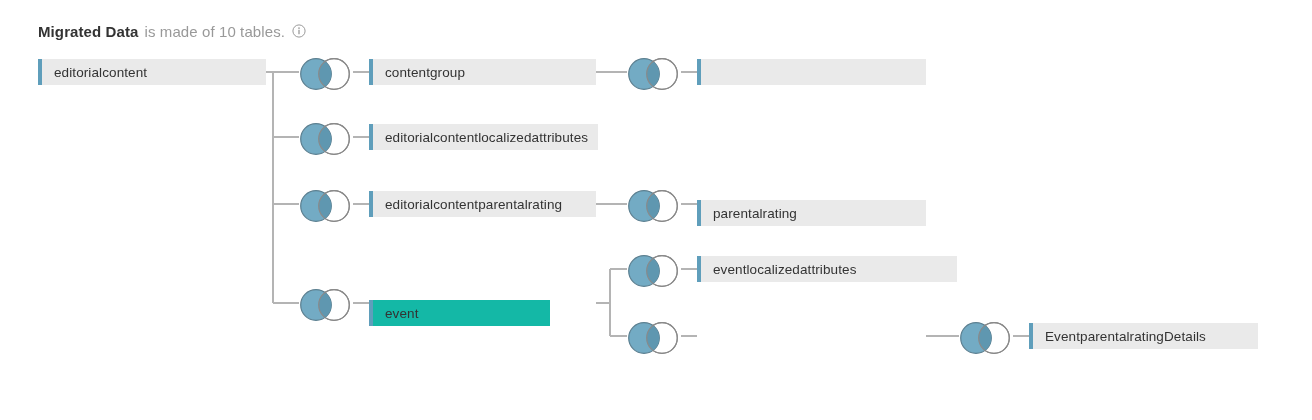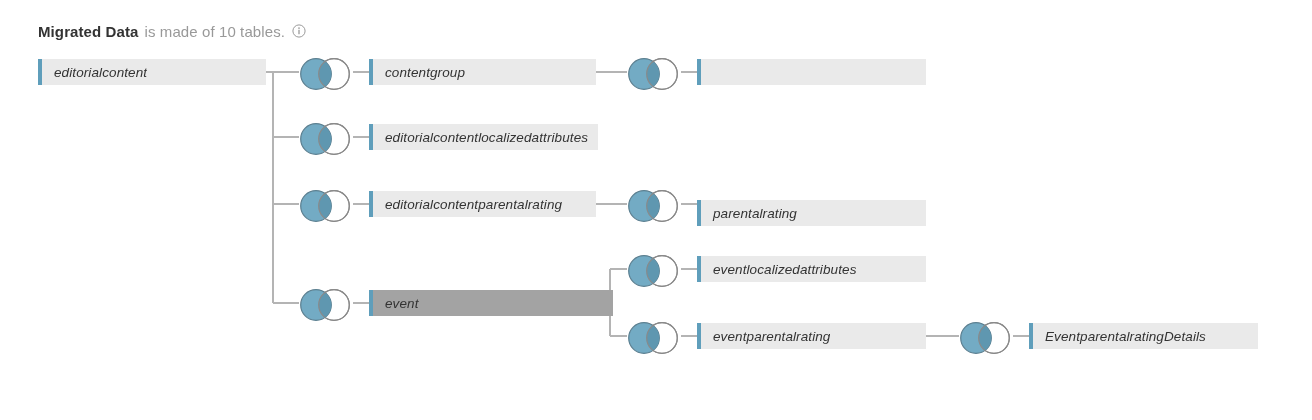--- a/index.html
+++ b/index.html
@@ -80,21 +80,20 @@
     background: #5f9ebb;
     flex: 0 0 4px;
   }
   .node .label {
     font-size: 13.5px;
     color: #333333;
     padding-left: 12px;
     white-space: nowrap;
     overflow: hidden;
     letter-spacing: 0.1px;
-    font-style: italic;
   }
 
   
   .join {
     position: absolute;
     width: 56px;
     height: 34px;
     cursor: pointer;
   }
   .join svg { display: block; }
@@ -155,32 +154,28 @@
       <div class="label" style="color: rgb(51, 51, 51);">editorialcontentlocalizedattributes</div>
     </div>
     <div class="node" style="left: 369px; top: 191px; width: 227px; background: rgb(234, 234, 234);">
       <div class="accent" style="background: rgb(95, 158, 187);"></div>
       <div class="label" style="color: rgb(51, 51, 51);">editorialcontentparentalrating</div>
     </div>
     <div class="node" style="left: 697px; top: 200px; width: 229px; background: rgb(234, 234, 234);">
       <div class="accent" style="background: rgb(95, 158, 187);"></div>
       <div class="label" style="color: rgb(51, 51, 51);">parentalrating</div>
     </div>
-    <div class="node" style="left: 697px; top: 256px; width: 229px; background: rgb(234, 234, 234);">
+    <div class="node" style="left: 697px; top: 256px; width: 260px; background: rgb(234, 234, 234);">
       <div class="accent" style="background: rgb(95, 158, 187);"></div>
       <div class="label" style="color: rgb(51, 51, 51);">eventlocalizedattributes</div>
     </div>
-    <div class="node" style="left: 369px; top: 290px; width: 244px; background: #a3a3a3;">
+    <div class="node" style="left: 369px; top: 300px; width: 181px; background: #14b8a6;">
       <div class="accent" style="background: rgb(95, 158, 187);"></div>
       <div class="label" style="color: rgb(51, 51, 51);">event</div>
     </div>
-    <div class="node" style="left: 697px; top: 323px; width: 229px; background: rgb(234, 234, 234);">
-      <div class="accent" style="background: rgb(95, 158, 187);"></div>
-      <div class="label" style="color: rgb(51, 51, 51);">eventparentalrating</div>
-    </div>
     <div class="node" style="left: 1029px; top: 323px; width: 229px; background: rgb(234, 234, 234);">
       <div class="accent" style="background: rgb(95, 158, 187);"></div>
       <div class="label" style="color: rgb(51, 51, 51);">EventparentalratingDetails</div>
     </div>
     <div class="join" style="left: 297px; top: 57px;">
       <svg width="56" height="34" viewBox="0 0 56 34">
         <circle cx="37" cy="17" r="15.3" fill="#ffffff" stroke="#8a8a8a" stroke-width="1.2"></circle>
         <circle cx="19" cy="17" r="15.3" fill="#6ba6c1" fill-opacity="0.95" stroke="#5b7f90" stroke-width="1.2"></circle>
         <path d="M28 2.5 A15.3 15.3 0 0 1 28 31.5 A15.3 15.3 0 0 1 28 2.5 Z" fill="none"></path>
         <clipPath id="clip-join-contentgroup">

